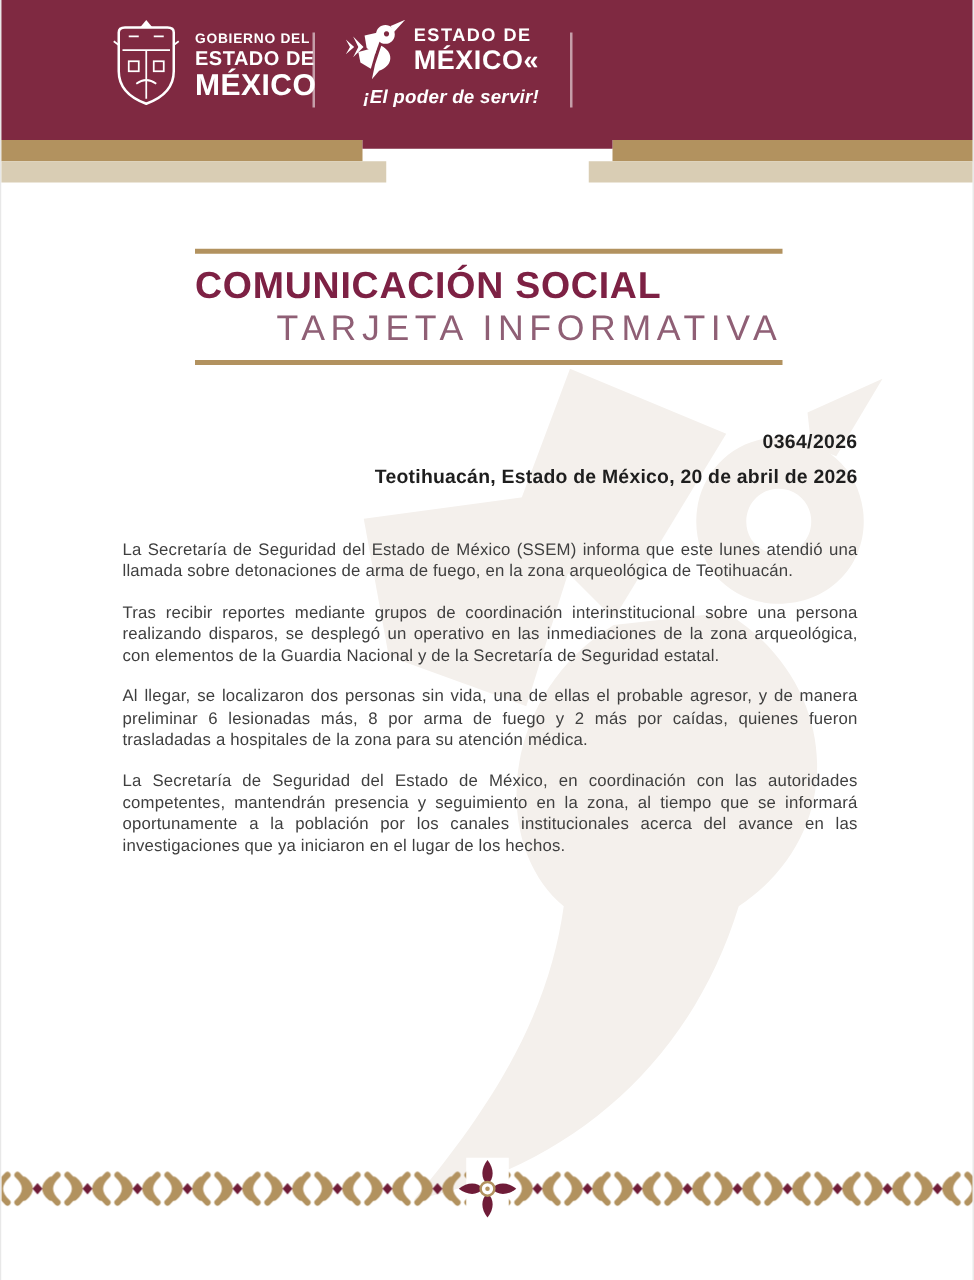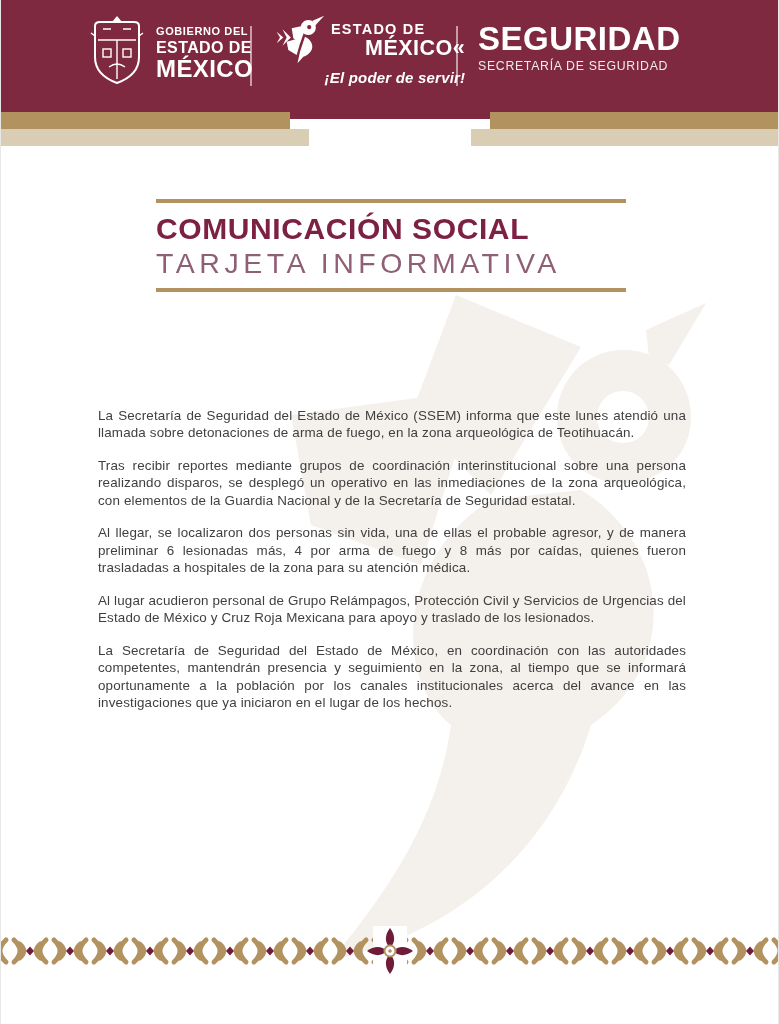--- a/index.html
+++ b/index.html
@@ -17,48 +17,48 @@
   .gov-text { display:flex; flex-direction:column; color:#fff; margin-top:4px; }
   .gov-l1 { font-size:11px; font-weight:700; letter-spacing:.6px; line-height:14px; }
   .gov-l2 { font-size:16px; font-weight:700; letter-spacing:.4px; line-height:19px; }
   .gov-l3 { font-size:24px; font-weight:800; letter-spacing:.4px; line-height:24px; }
   .v-divider { position:absolute; width:1.5px; top:26px; height:60px; background:rgba(255,255,255,.55); }
   .d1 { left:249px; } .d2 { left:455px; }
   .logo-center { position:absolute; left:274px; top:14px; color:#fff; }
   .lc-row { display:flex; align-items:center; gap:6px; }
   .brand-text { display:flex; flex-direction:column; }
   .brand-l1 { font-size:14.5px; font-weight:700; letter-spacing:1.2px; line-height:16px; }
-  .brand-l2 { font-size:21.5px; font-weight:800; letter-spacing:.5px; line-height:23px;margin-left:34px; }
+  .brand-l2 { font-size:21.5px; font-weight:800; letter-spacing:.5px; line-height:23px; }
   .brand-tagline { font-size:15px; font-weight:700; font-style:italic; text-align:right;
                    margin-top:3px; letter-spacing:.2px; }
   .logo-right { position:absolute; left:477px; top:21px; color:#fff; }
   .agency-name { font-size:33px; font-weight:800; letter-spacing:.5px; line-height:36px; }
   .agency-sub { font-size:12.3px; font-weight:400; letter-spacing:.7px; color:rgba(255,255,255,.9); margin-top:2px; }
   
   .band { position:absolute; z-index:2; }
   .gold-left  { top:112px; left:0;    width:289px; height:17px; background:#b2925f; }
   .gold-right { top:112px; left:489px; width:290px; height:17px; background:#b2925f; }
   .maroon-tab { top:112px; left:289px; width:200px; height:7px;  background:#7f2941; }
   .tan-left   { top:129px; left:0;    width:308px; height:17px; background:#d9cdb4; }
   .tan-right  { top:129px; left:470px; width:309px; height:17px; background:#d9cdb4; }
   
   .title-section { position:absolute; top:199px; left:155px; width:470px; z-index:2; }
   .gold-rule { height:4px; background:#b2925f; }
   .main-title { margin:9px 0 0; font-size:30px; font-weight:800; color:#7d2144;
                 text-align:left; letter-spacing:.6px; line-height:34px; }
   .sub-title  { margin:0; font-size:28.5px; font-weight:400; color:#8f5f75;
-                text-align:left; letter-spacing:4.5px; line-height:34px; }
+                text-align:right; letter-spacing:4.5px; line-height:34px; }
   .rule-bottom { margin-top:8px; }
   
   .doc-meta { position:absolute; top:345px; left:97px; width:588px; text-align:right;
               color:#1e1e1e; z-index:2; }
   .folio    { font-size:15.5px; font-weight:700; letter-spacing:.3px; }
   .dateline { font-size:15.5px; font-weight:700; letter-spacing:.2px; margin-top:10px; }
   
-  .body-text { position:absolute; top:407px; left:97px; width:588px; z-index:2;
+  .body-text { position:absolute; top:431px; left:97px; width:588px; z-index:2;
                font-size:13.4px; line-height:17.3px; color:#3f3f3f;
                text-align:justify; letter-spacing:.15px; }
   .body-text p { margin:0 0 15.5px; }
   
   .footer-border { position:absolute; top:926px; left:0; z-index:2; }
 </style>
 </head>
 <body>
 
 <div class="page">
@@ -115,45 +115,44 @@
         <div class="brand-text">
           <span class="brand-l1">ESTADO DE</span>
           <span class="brand-l2">MÉXICO«</span>
         </div>
       </div>
       <div class="brand-tagline">¡El poder de servir!</div>
     </div>
 
     <div class="v-divider d2"></div>
 
-    <div class="logo-right">
-      <div class="agency-name">SEGURIDAD</div>
-      <div class="agency-sub">SECRETARÍA DE SEGURIDAD</div>
-    </div>
   </header>
 
   <div class="band gold-left"></div>
   <div class="band gold-right"></div>
   <div class="band maroon-tab"></div>
   <div class="band tan-left"></div>
   <div class="band tan-right"></div>
 
   <section class="title-section">
     <div class="gold-rule"></div>
     <h1 class="main-title">COMUNICACIÓN SOCIAL</h1>
     <h2 class="sub-title">TARJETA INFORMATIVA</h2>
     <div class="gold-rule rule-bottom"></div>
   </section>
 
+  <section class="doc-meta">
+    <div class="folio">0364/2026</div>
+    <div class="dateline">Teotihuacán, Estado de México, 20 de abril de 2026</div>
+  </section>
 
   <section class="body-text">
     <p>La Secretaría de Seguridad del Estado de México (SSEM) informa que este lunes atendió una llamada sobre detonaciones de arma de fuego, en la zona arqueológica de Teotihuacán.</p>
     <p>Tras recibir reportes mediante grupos de coordinación interinstitucional sobre una persona realizando disparos, se desplegó un operativo en las inmediaciones de la zona arqueológica, con elementos de la Guardia Nacional y de la Secretaría de Seguridad estatal.</p>
-    <p>Al llegar, se localizaron dos personas sin vida, una de ellas el probable agresor, y de manera preliminar 6 lesionadas más, 4 por arma de fuego y 8 más por caídas, quienes fueron trasladadas a hospitales de la zona para su atención médica.</p>
-    <p>Al lugar acudieron personal de Grupo Relámpagos,  Protección Civil y Servicios de Urgencias del Estado de México y Cruz Roja Mexicana para apoyo y traslado de los lesionados.</p>
+    <p>Al llegar, se localizaron dos personas sin vida, una de ellas el probable agresor, y de manera preliminar 6 lesionadas más, 8 por arma de fuego y 2 más por caídas, quienes fueron trasladadas a hospitales de la zona para su atención médica.</p>
     <p>La Secretaría de Seguridad del Estado de México, en coordinación con las autoridades competentes, mantendrán presencia y seguimiento en la zona, al tiempo que se informará oportunamente a la población por los canales institucionales acerca del avance en las investigaciones que ya iniciaron en el lugar de los hechos.</p>
   </section>
 
   <svg class="footer-border" width="779" height="50" viewBox="0 0 779 50" aria-hidden="true">
     <defs>
       <pattern id="frieze" x="9" y="0" width="40" height="50" patternUnits="userSpaceOnUse">
         <g transform="translate(0,25)" stroke="#b2925f" stroke-width="5" fill="none" stroke-linecap="round">
           <path d="M4,-11 Q16,0 4,11"></path>
           <path d="M9.5,-7 Q18,0 9.5,7"></path>
           <path d="M36,-11 Q24,0 36,11"></path>

